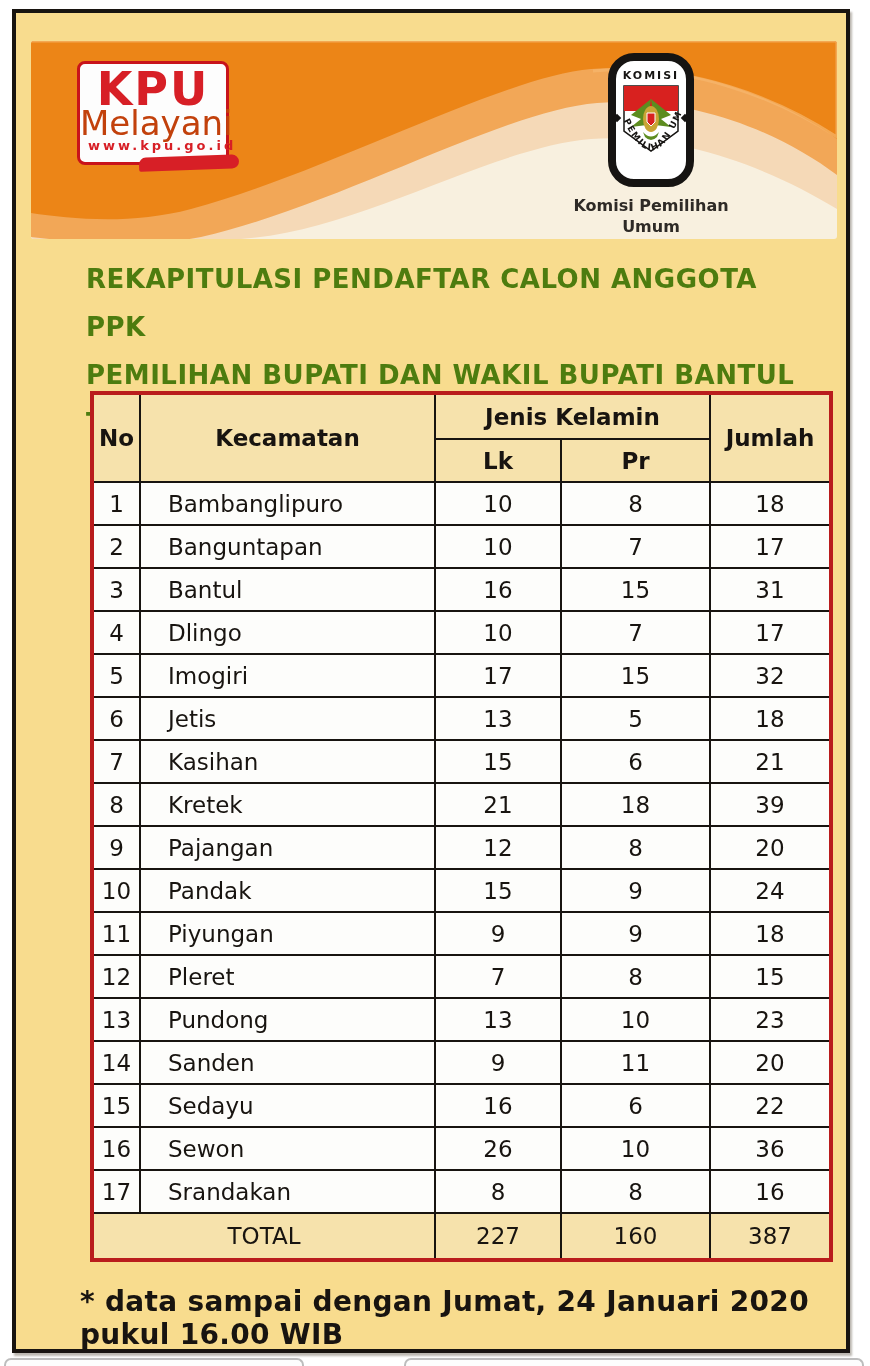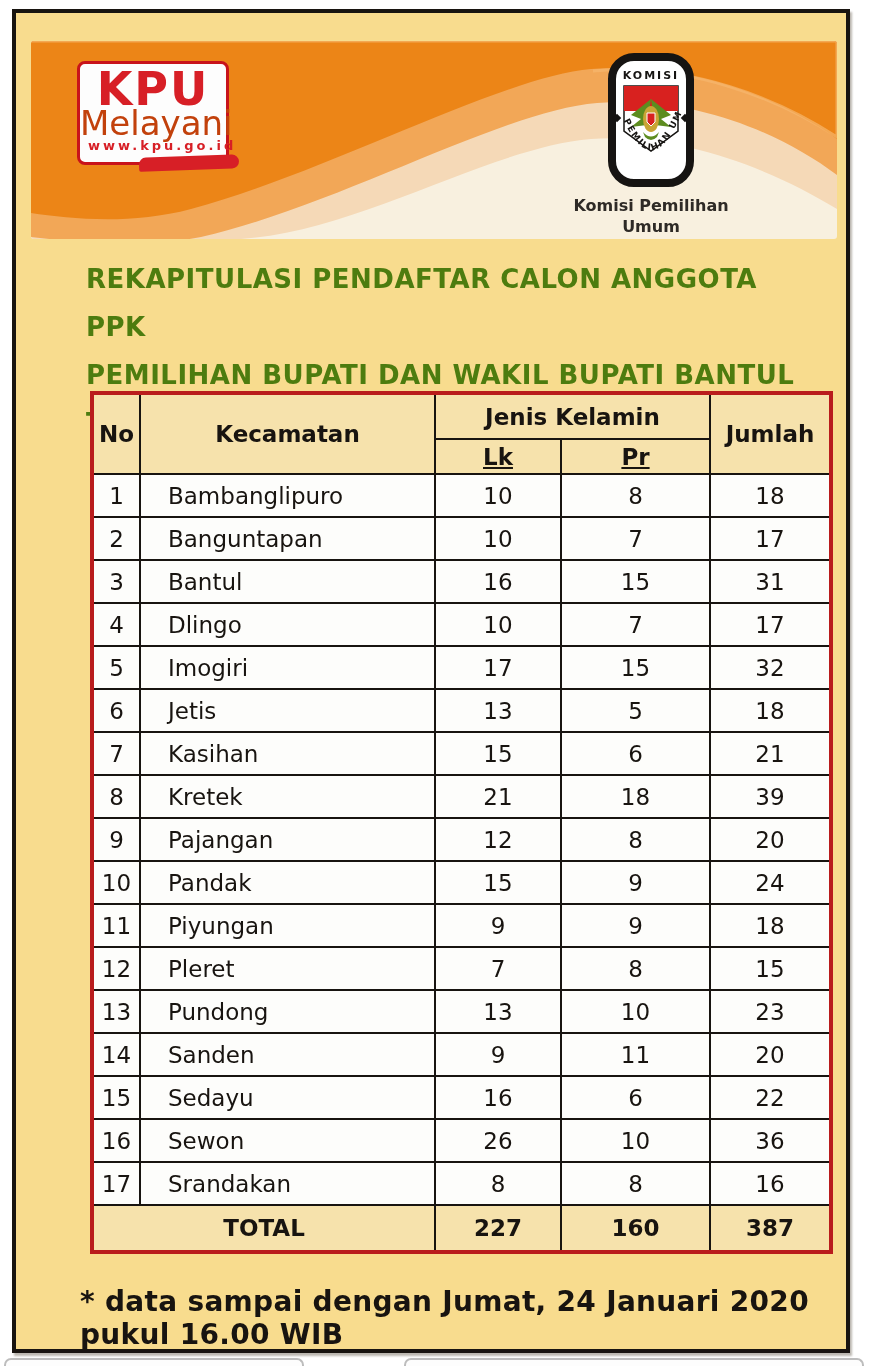--- a/index.html
+++ b/index.html
@@ -33,24 +33,24 @@
            font-size:26px; line-height:48px; font-weight:bold; color:#4d7c0f;
            letter-spacing:.5px; }
 
   
   table.rekap { position:absolute; left:74px; top:378px; border-collapse:collapse;
                 background:#86efac; border:4px solid #b91c1c; table-layout:fixed; }
   .rekap th, .rekap td { border:2px solid #181410; font-size:23px; color:#181410;
                          text-align:center; overflow:hidden; }
   .rekap thead th { background:#f6e2ac; font-weight:bold; }
   .rekap tr.hrow1 th { height:46px; }
-  .rekap tr.hrow2 th { height:35px;text-decoration:underline; }
+  .rekap tr.hrow2 th { height:43px; }
   .rekap tbody td { height:43px; background:#fdfdfb; font-weight:normal; }
   .rekap tbody td.kec { text-align:left; padding-left:27px; }
-  .rekap tfoot td { height:47px; background:#f6e2ac; font-weight:bold; }
+  .rekap tfoot td { height:47px; background:#f6e2ac; font-weight:normal; }
 
   
   .footnote { position:absolute; left:64px; top:1272px; width:740px;
               font-size:28px; font-weight:bold; color:#181410; letter-spacing:.3px; }
 
   
   .frag { position:absolute; height:14px; background:#fdfdfd;
           border:2px solid #bdbdbd; border-bottom:none; border-radius:7px 7px 0 0; }
   .frag.left  { left:4px;  top:1358px; width:300px; }
   .frag.right { left:404px; top:1358px; width:460px; }

